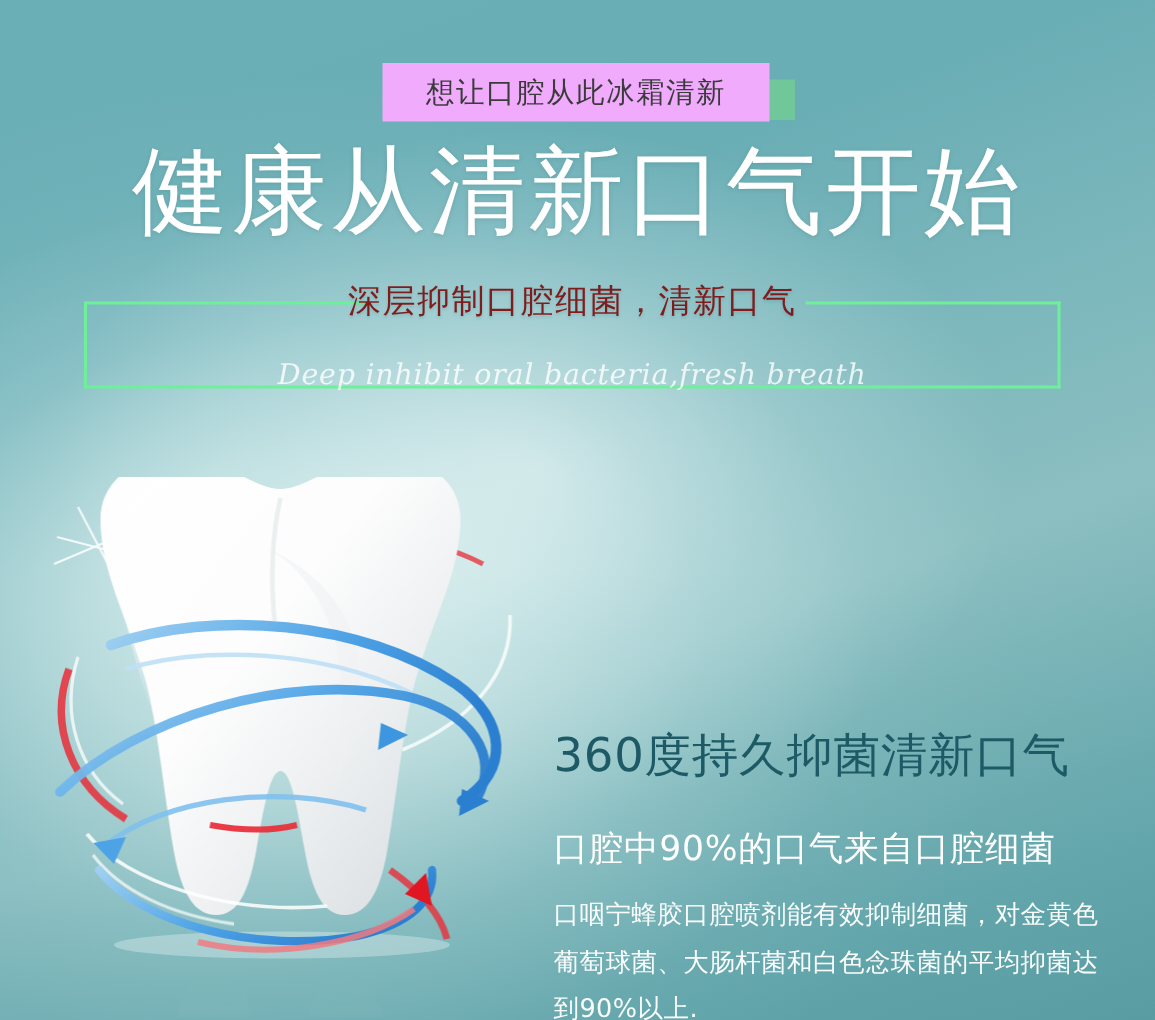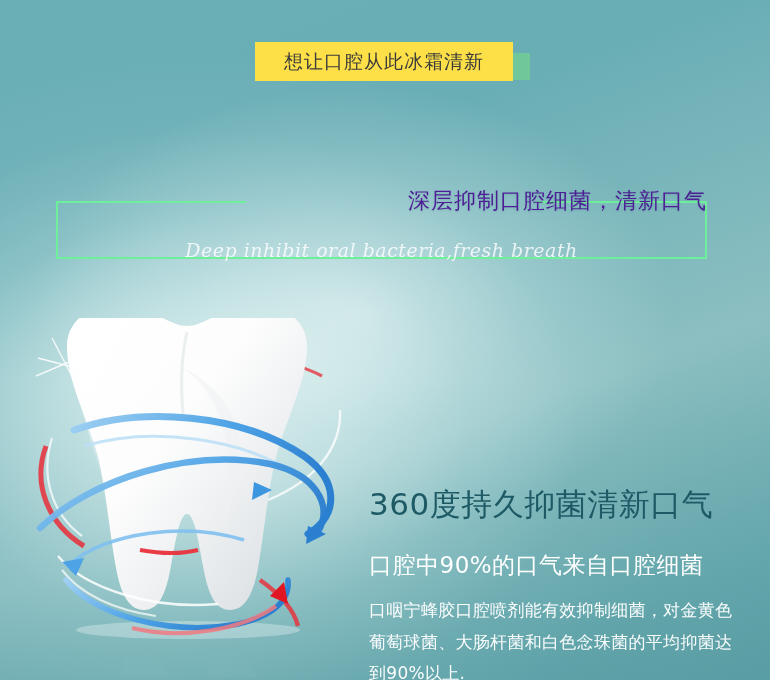--- a/index.html
+++ b/index.html
@@ -38,21 +38,21 @@
   }
 
   
   .banner-wrap{position:absolute;left:255px;top:42px;width:275px;height:40px;}
   .banner-shadow{
     position:absolute;left:10px;top:11px;width:265px;height:27px;
     background:#6fc79a;
   }
   .banner-box{
     position:absolute;left:0;top:0;width:258px;height:39px;
-    background:#fde047;
+    background:#f0abfc;
     display:flex;align-items:center;justify-content:center;
   }
   .banner-text{
     color:#3b3b3b;font-size:19px;letter-spacing:1px;
     font-family:"DejaVu Sans","Liberation Sans",sans-serif;
     white-space:nowrap;
   }
 
   
   .hero{
@@ -68,22 +68,22 @@
     position:absolute;left:56px;top:201px;width:651px;height:58px;
   }
   .frame .edge{position:absolute;background:#6ef09a;}
   .frame .e-left{left:0;top:0;width:2px;height:58px;}
   .frame .e-right{right:0;top:0;width:2px;height:58px;}
   .frame .e-bottom{left:0;bottom:0;width:651px;height:2px;}
   .frame .e-top-l{left:0;top:0;width:190px;height:2px;}
   .frame .e-top-r{right:0;top:0;width:170px;height:2px;}
 
   .sub-cn{
-    position:absolute;left:0;right:0;top:-15px;text-align:right;
-    color:#4c1d95;font-size:22px;letter-spacing:1px;
+    position:absolute;left:0;right:0;top:-15px;text-align:center;
+    color:#7f1d1d;font-size:22px;letter-spacing:1px;
     font-family:"DejaVu Sans","Liberation Sans",sans-serif;
     text-shadow:0 1px 2px rgba(40,90,95,0.18);
   }
   .sub-en{
     position:absolute;left:0;right:0;top:38px;text-align:center;
     color:rgba(255,255,255,0.80);
     font-size:19px;letter-spacing:0.5px;
     font-family:"DejaVu Serif","Liberation Serif",serif;
     font-style:italic;
   }
@@ -122,20 +122,21 @@
   <div class="bg-glow2"></div>
   <div class="bg-botfade"></div>
 
   <div class="banner-wrap">
     <div class="banner-shadow"></div>
     <div class="banner-box">
       <span class="banner-text">想让口腔从此冰霜清新</span>
     </div>
   </div>
 
+  <div class="hero">健康从清新口气开始</div>
 
   <div class="frame">
     <div class="edge e-left"></div>
     <div class="edge e-right"></div>
     <div class="edge e-bottom"></div>
     <div class="edge e-top-l"></div>
     <div class="edge e-top-r"></div>
     <div class="sub-cn">深层抑制口腔细菌，清新口气</div>
     <div class="sub-en">Deep inhibit oral bacteria,fresh breath</div>
   </div>

